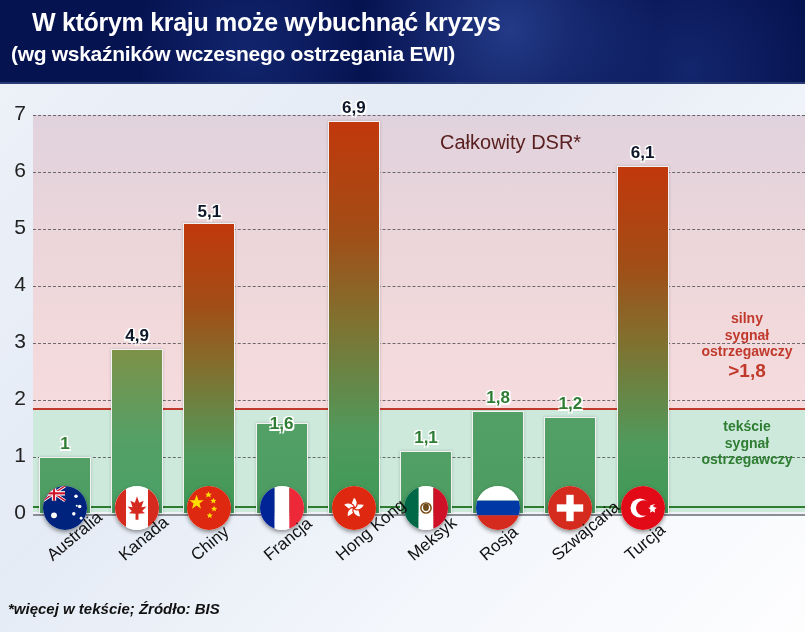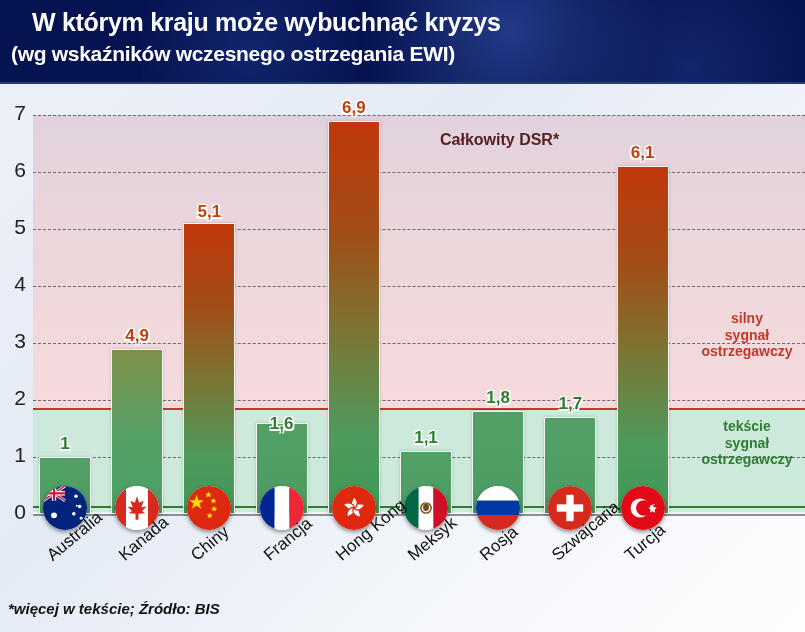--- a/index.html
+++ b/index.html
@@ -41,33 +41,33 @@
 
   
   .bar{position:absolute;bottom:1px;width:52px;border:1px solid #f2f2f2;box-sizing:border-box;
        box-shadow:0 0 3px rgba(0,0,0,.18);}
   .bar.low{background:linear-gradient(180deg,#52a066 0%,#4c9c62 100%);}
   .bar.mid{background:linear-gradient(180deg,#7d9148 0%,#54a067 55%,#49a065 100%);}
   .bar.high{background:linear-gradient(180deg,#c1380c 0%,#a24d16 28%,#7e7331 52%,#4f9a5c 80%,#3e9956 100%);}
 
   .val{position:absolute;width:70px;text-align:center;font-size:17px;font-weight:bold;
        text-shadow:-1.5px -1.5px 0 #fff,1.5px -1.5px 0 #fff,-1.5px 1.5px 0 #fff,1.5px 1.5px 0 #fff,0 0 3px #fff;}
-  .val.red{color:#c2410c;}
+  .val.red{color:#0f172a;}
   .val.green{color:#2e7d32;}
 
   
   .flag{position:absolute;width:44px;height:44px;border-radius:50%;overflow:hidden;
         box-shadow:0 2px 4px rgba(0,0,0,.45), 0 0 0 1px rgba(255,255,255,.85) inset;}
   .flag svg{display:block;width:44px;height:44px;}
 
   
   .clabel{position:absolute;font-size:17px;color:#111;white-space:nowrap;
           transform:rotate(-40deg);transform-origin:left top;}
 
-  #dsr{position:absolute;left:440px;top:131px;font-size:16px;font-weight:bold;color:#5a2020;}
+  #dsr{position:absolute;left:440px;top:131px;font-size:20px;font-weight:normal;color:#5a2020;}
 
   
   .legend{position:absolute;width:112px;text-align:center;line-height:1.18;}
   .legend .l1{font-size:14px;font-weight:bold;}
   .legend .l2{font-size:19px;font-weight:bold;}
   #legend-strong{left:691px;top:310px;color:#c0392b;}
   #legend-weak{left:691px;top:418px;color:#2e7d32;}
 
   #source{position:absolute;left:8px;top:600px;font-size:15px;font-style:italic;font-weight:bold;color:#111;}
 </style>
@@ -126,21 +126,21 @@
     <div class="ytick" style="left: 0px; top: 101px;">7</div>
   </div>
 <div id="vallabels">
     <div class="val green" style="left: 30px; top: 434px;">1</div>
     <div class="val red" style="left: 102.2px; top: 325.7px;">4,9</div>
     <div class="val red" style="left: 174.4px; top: 202px;">5,1</div>
     <div class="val green" style="left: 246.6px; top: 399.8px; margin-top: 14px;">1,6</div>
     <div class="val red" style="left: 318.8px; top: 97.7px;">6,9</div>
     <div class="val green" style="left: 391px; top: 428.3px;">1,1</div>
     <div class="val green" style="left: 463.2px; top: 388.4px;">1,8</div>
-    <div class="val green" style="left: 535.4px; top: 394.1px;">1,7</div>
+    <div class="val green" style="left: 535.4px; top: 394.1px;">1,2</div>
     <div class="val red" style="left: 607.6px; top: 143.3px;">6,1</div>
   </div>
 <div id="flags">
     <div class="flag" style="left: 43px; top: 486px;">
       <svg viewBox="0 0 60 60">
         <rect width="60" height="60" fill="#00247d"></rect>
         <g>
           <rect x="0" y="0" width="30" height="20" fill="#00247d"></rect>
           <path d="M0 0 L30 20 M30 0 L0 20" stroke="#fff" stroke-width="4"></path>
           <path d="M0 0 L30 20 M30 0 L0 20" stroke="#cf142b" stroke-width="2"></path>
@@ -248,20 +248,21 @@
     <div class="clabel" style="left: 548.4px; top: 550px;">Szwajcaria</div>
     <div class="clabel" style="left: 620.6px; top: 550px;">Turcja</div>
   </div>
 
 <div id="dsr">Całkowity DSR*</div>
 
 <div class="legend" id="legend-strong">
   <div class="l1">silny</div>
   <div class="l1">sygnał</div>
   <div class="l1">ostrzegawczy</div>
+  <div class="l2">&gt;1,8</div>
 </div>
 
 <div class="legend" id="legend-weak">
   <div class="l1">tekście</div>
   <div class="l1">sygnał</div>
   <div class="l1">ostrzegawczy</div>
 </div>
 
 <div id="source">*więcej w tekście; Źródło: BIS</div>
 

